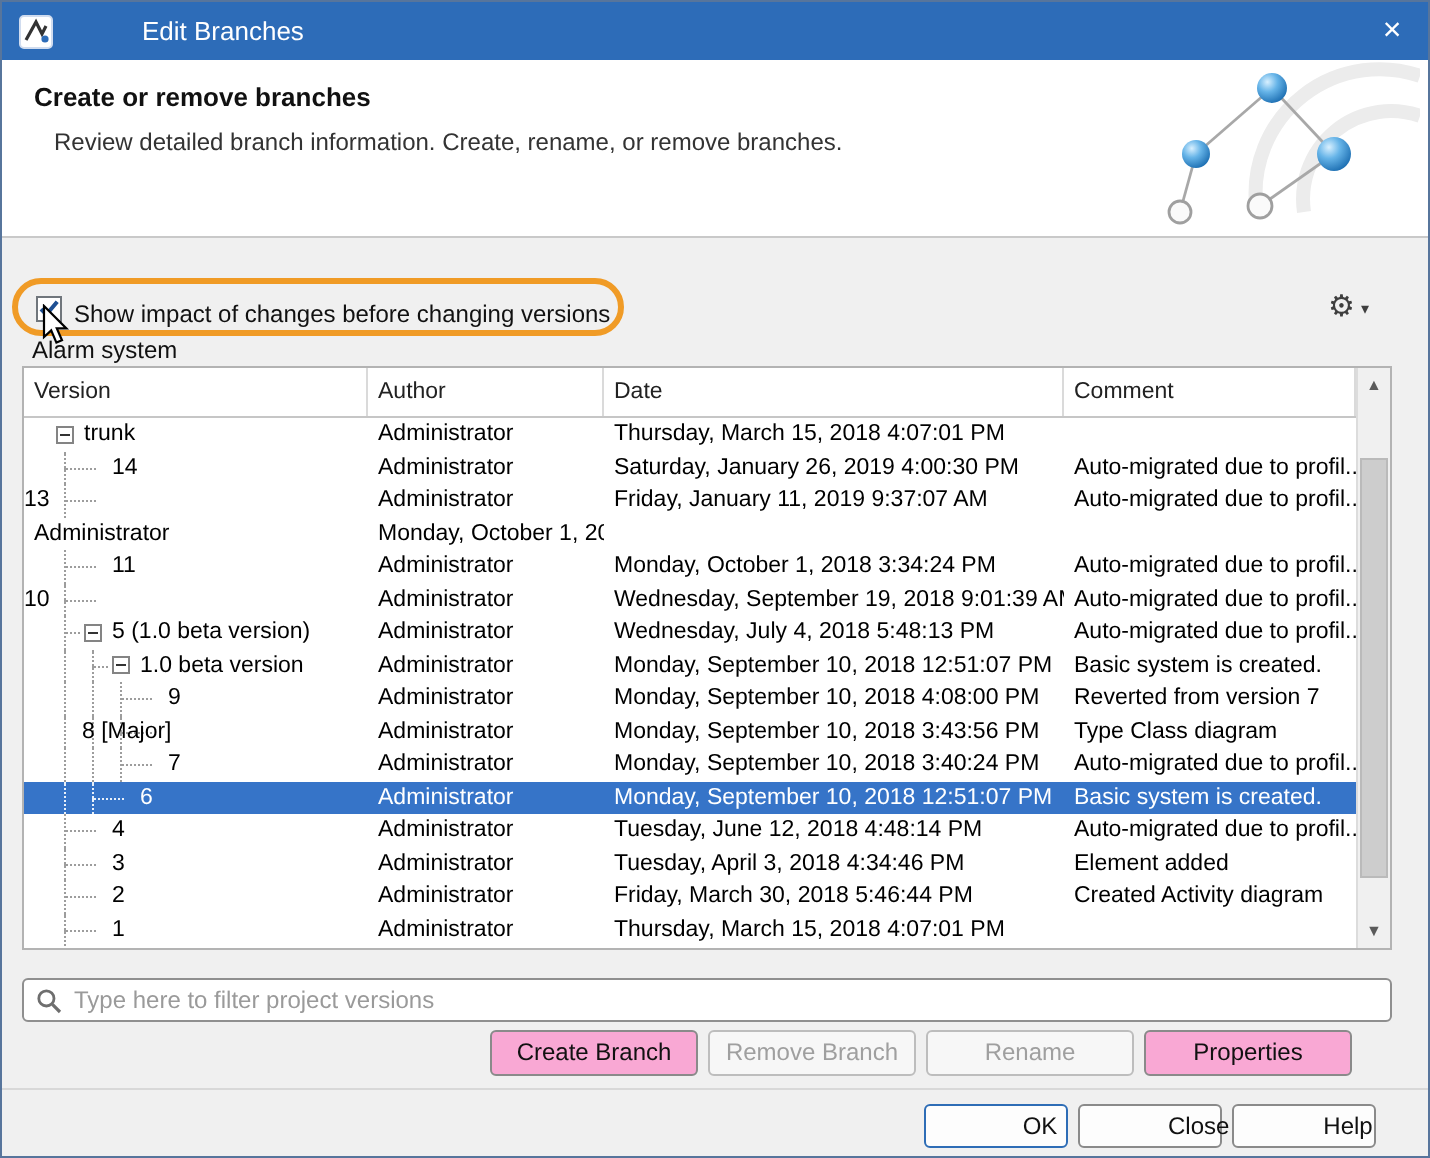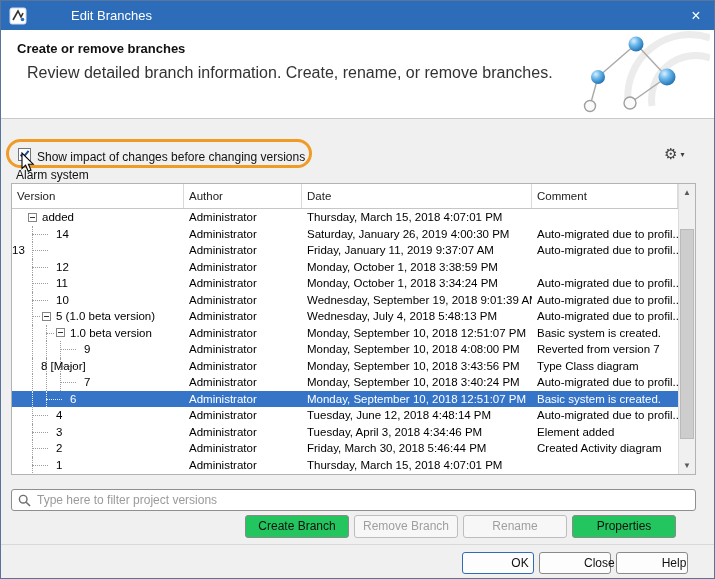--- a/index.html
+++ b/index.html
@@ -14,21 +14,21 @@
               display:flex; align-items:center; padding:0 8px;gap:36px; }
   .app-icon { width:18px; height:18px; display:inline-block; }
   .tb-title { color:#ffffff; font-size:13px; margin-left:8px; }
   .tb-close { position:absolute; right:0; top:0; width:36px; height:29px; color:#ffffff;
               font-size:16px; display:flex; align-items:center; justify-content:center; cursor:default; }
 
   
   .header { position:absolute; left:0; top:29px; right:0; height:89px; background:#ffffff;
             border-bottom:1px solid #c9c9c9; overflow:hidden; }
   .header-title { position:absolute; left:16px; top:11px; font-size:13px; font-weight:bold; color:#111111; }
-  .header-subtitle { position:absolute; left:26px; top:34px; font-size:16px; color:#333333; }
+  .header-subtitle { position:absolute; left:26px; top:34px; font-size:12px; color:#333333; }
   .header-art { position:absolute; right:4px; top:0; }
 
   
   .checkbox { position:absolute; left:17px; top:147px; width:13px; height:13px; background:#ffffff;
               border:1px solid #70767c; display:flex; align-items:center; justify-content:center; }
   .option-label { position:absolute; left:36px; top:149px; font-size:12px; color:#111111; }
   .annotation { position:absolute; left:5px; top:138px; width:306px; height:29px;
                 border:3px solid #f09b26; border-radius:15px; z-index:8; pointer-events:none; }
   .cursor { position:absolute; left:20px; top:151px; z-index:10; pointer-events:none; }
   .gear-wrap { position:absolute; left:663px; top:144px; display:flex; align-items:center; gap:3px;
@@ -73,21 +73,21 @@
 
   
   .filter { position:absolute; left:10px; top:488px; width:685px; height:22px; background:#ffffff;
             border:1px solid #8f8f8f; border-radius:3px; display:flex; align-items:center;
             padding:0 6px; gap:6px; }
   .filter input { flex:1; border:none; outline:none; background:transparent; font-size:12px;
                   font-family:"Liberation Sans", sans-serif; color:#333333; }
   .filter input::placeholder { color:#9a9a9a; }
 
   
-  .btn { position:absolute; height:23px; width:104px; background:#22c55e; border:1px solid #8a8a8a;
+  .btn { position:absolute; height:23px; width:104px; background:#f9a8d4; border:1px solid #8a8a8a;
          border-radius:3px; font-size:12px; color:#111111; font-family:"Liberation Sans", sans-serif;
          text-align:center; line-height:21px; }
   .btn.disabled { color:#9f9f9f; border-color:#bdbdbd; background:#f7f7f7; }
   .btn-create { left:244px; top:514px; }
   .btn-remove { left:353px; top:514px; }
   .btn-rename { left:462px; top:514px; }
   .btn-props  { left:571px; top:514px; }
 
   .footer-sep { position:absolute; left:0; right:0; top:543px; height:1px; background:#d8d8d8; }
   .fbtn { position:absolute; top:551px; height:22px; width:72px; background:#fdfdfd;
@@ -167,21 +167,21 @@
       <div class="hcell">Version</div>
       <div class="hcell">Author</div>
       <div class="hcell">Date</div>
       <div class="hcell">Comment</div>
     </div>
 
     <div class="tbody">
         <div class="trow">
           <div class="tcell vcell">
             <span class="expander" style="left: 16px;"></span>
-            <span class="vlabel" style="padding-left: 30px;">added</span>
+            <span class="vlabel" style="padding-left: 30px;">trunk</span>
           </div>
           <div class="tcell">Administrator</div>
           <div class="tcell">Thursday, March 15, 2018 4:07:01 PM</div>
           <div class="tcell"></div>
         </div>
         <div class="trow">
           <div class="tcell vcell">
             <span class="guide" style="left: 20px;"></span>
             <span class="leader" style="left: 20px; width: 16px;"></span>
             <span class="vlabel" style="padding-left: 44px;">14</span>
@@ -194,44 +194,39 @@
           <div class="tcell vcell">
             <span class="guide" style="left: 20px;"></span>
             <span class="leader" style="left: 20px; width: 16px;"></span>
             <span class="vlabel" style="">13</span>
           </div>
           <div class="tcell">Administrator</div>
           <div class="tcell">Friday, January 11, 2019 9:37:07 AM</div>
           <div class="tcell">Auto-migrated due to profil...</div>
         </div>
         <div class="trow">
-          <div class="tcell vcell">
-            <span class="guide" style="left: 20px;"></span>
-            <span class="leader" style="left: 20px; width: 16px;"></span>
-            <span class="vlabel" style="padding-left: 44px;">12</span>
-          </div>
           <div class="tcell">Administrator</div>
           <div class="tcell">Monday, October 1, 2018 3:38:59 PM</div>
           <div class="tcell"></div>
         </div>
         <div class="trow">
           <div class="tcell vcell">
             <span class="guide" style="left: 20px;"></span>
             <span class="leader" style="left: 20px; width: 16px;"></span>
             <span class="vlabel" style="padding-left: 44px;">11</span>
           </div>
           <div class="tcell">Administrator</div>
           <div class="tcell">Monday, October 1, 2018 3:34:24 PM</div>
           <div class="tcell">Auto-migrated due to profil...</div>
         </div>
         <div class="trow">
           <div class="tcell vcell">
             <span class="guide" style="left: 20px;"></span>
             <span class="leader" style="left: 20px; width: 16px;"></span>
-            <span class="vlabel" style="padding-left: 44px;">10</span>
+            <span class="vlabel" style="">10</span>
           </div>
           <div class="tcell">Administrator</div>
           <div class="tcell">Wednesday, September 19, 2018 9:01:39 AM</div>
           <div class="tcell">Auto-migrated due to profil...</div>
         </div>
         <div class="trow">
           <div class="tcell vcell">
             <span class="guide" style="left: 20px;"></span>
             <span class="leader" style="left: 20px; width: 8px;"></span>
             <span class="expander" style="left: 30px;"></span>

